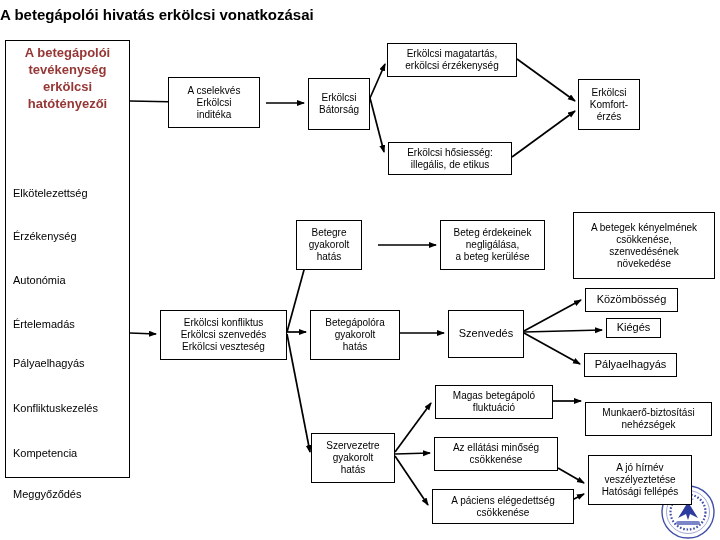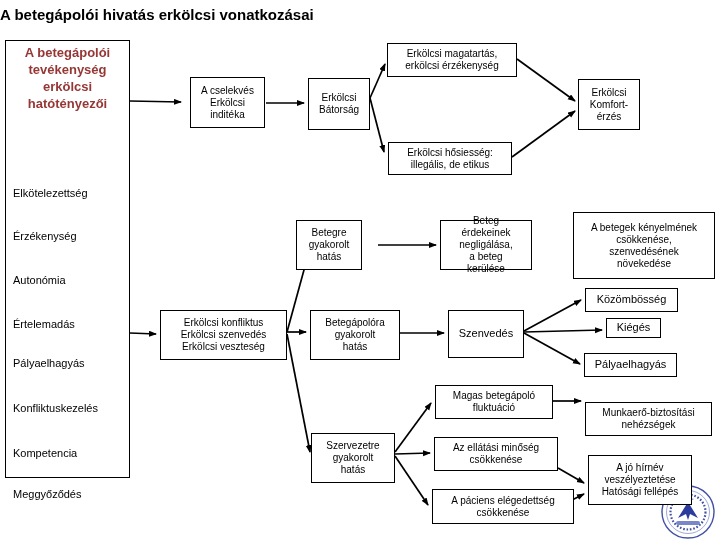--- a/index.html
+++ b/index.html
@@ -91,36 +91,36 @@
     <div class="lp-item" style="top:146px">Elkötelezettség</div>
     <div class="lp-item" style="top:189px">Érzékenység</div>
     <div class="lp-item" style="top:233px">Autonómia</div>
     <div class="lp-item" style="top:277px">Értelemadás</div>
     <div class="lp-item" style="top:316px">Pályaelhagyás</div>
     <div class="lp-item" style="top:361px">Konfliktuskezelés</div>
     <div class="lp-item" style="top:406px">Kompetencia</div>
     <div class="lp-item" style="top:447px">Meggyőződés</div>
   </div>
 
-  <div class="box" style="left:190px;top:77px;width:75px;height:51px">A cselekvés
+  <div class="box" style="left:168px;top:77px;width:92px;height:51px">A cselekvés
 Erkölcsi
 inditéka</div>
   <div class="box" style="left:308px;top:78px;width:62px;height:52px">Erkölcsi
 Bátorság</div>
   <div class="box" style="left:387px;top:43px;width:130px;height:34px">Erkölcsi magatartás,
 erkölcsi érzékenység</div>
   <div class="box" style="left:578px;top:79px;width:62px;height:51px">Erkölcsi
 Komfort-
 érzés</div>
   <div class="box" style="left:388px;top:142px;width:124px;height:33px">Erkölcsi hősiesség:
 illegális, de etikus</div>
   <div class="box" style="left:296px;top:220px;width:66px;height:50px">Betegre
 gyakorolt
 hatás</div>
-  <div class="box" style="left:440px;top:220px;width:92px;height:50px">Beteg érdekeinek
+  <div class="box" style="left:440px;top:220px;width:105px;height:50px">Beteg érdekeinek
 negligálása,
 a beteg kerülése</div>
   <div class="box" style="left:573px;top:212px;width:142px;height:67px">A betegek kényelmének
 csökkenése,
 szenvedésének
 növekedése</div>
   <div class="box" style="left:160px;top:310px;width:127px;height:50px">Erkölcsi konfliktus
 Erkölcsi szenvedés
 Erkölcsi veszteség</div>
   <div class="box" style="left:310px;top:310px;width:90px;height:50px">Betegápolóra

